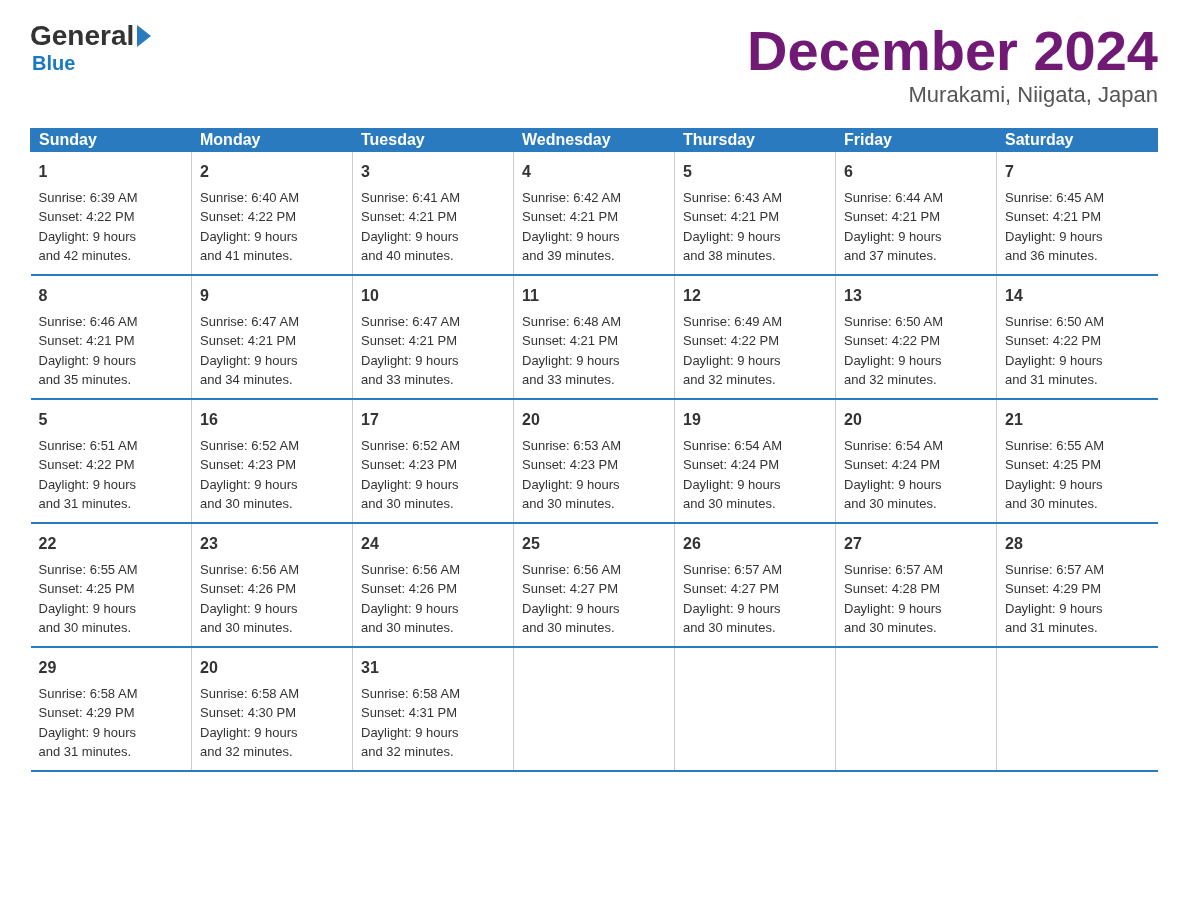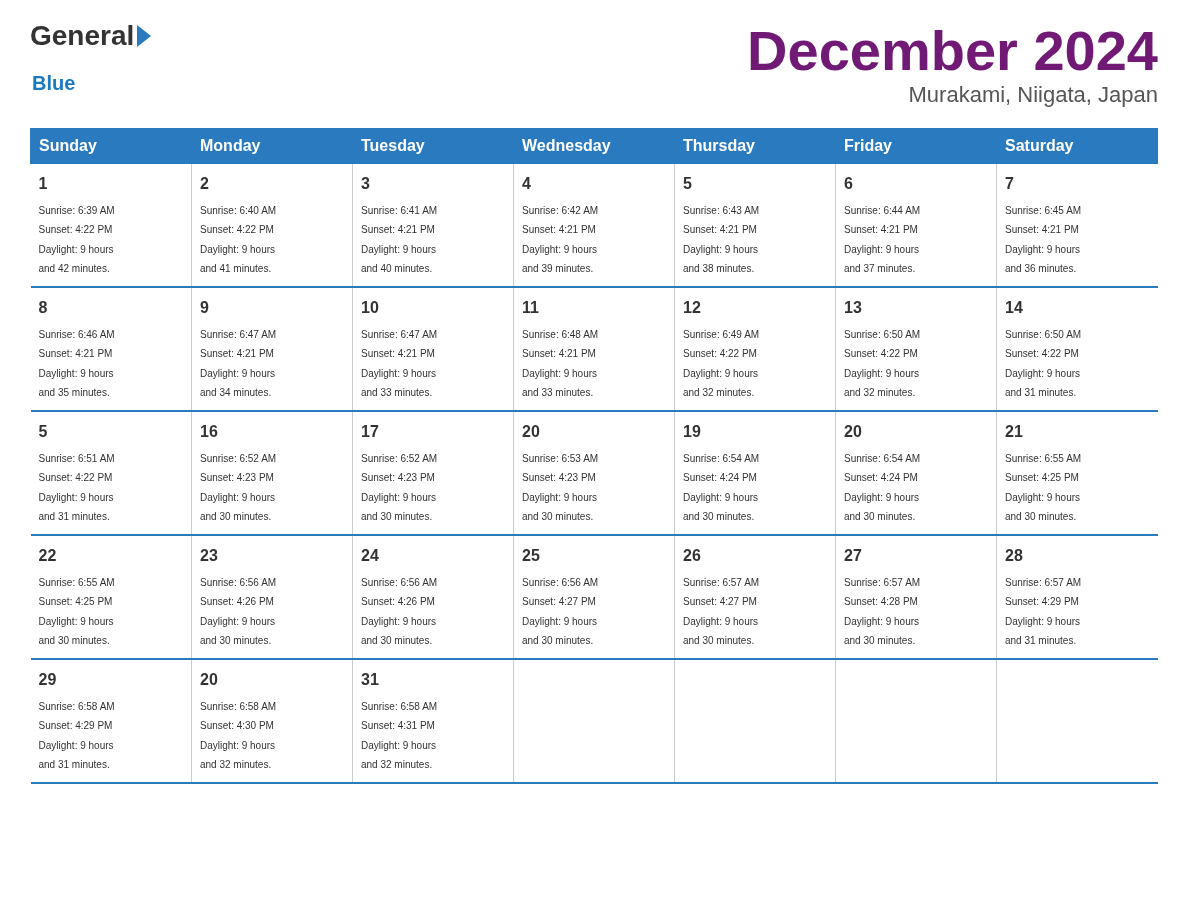--- a/index.html
+++ b/index.html
@@ -19,21 +19,20 @@
     }
     .logo-text-general {
       font-size: 28px;
       font-weight: bold;
       color: #333;
     }
     .logo-wrapper {
       display: flex;
       flex-direction: column;
       align-items: flex-start;
-      gap: 20px;
     }
     .logo-line1 {
       display: flex;
       align-items: center;
     }
     .logo-line2 {
       font-size: 20px;
       font-weight: bold;
       color: #1a7abf;
       margin-left: 2px;
@@ -56,21 +55,21 @@
       border-collapse: collapse;
       table-layout: fixed;
     }
     thead tr {
       background-color: #2a7abf;
     }
     thead th {
       color: #fff;
       font-size: 16px;
       font-weight: bold;
-      padding: 8px 8px;
+      padding: 2px 8px;
       text-align: left;
       border: 1px solid #2a7abf;
     }
     tbody tr {
       border-bottom: 2px solid #2a7abf;
     }
     tbody td {
       vertical-align: top;
       padding: 8px;
       border-right: 1px solid #ccc;
@@ -82,21 +81,21 @@
       border-right: none;
     }
     .day-number {
       font-size: 16px;
       font-weight: bold;
       display: block;
       margin-bottom: 4px;
     }
     .day-info {
       color: #333;
-      font-size: 10px;
+      font-size: 13px;
     }
     .empty-cell {
       background: #fff;
     }
   </style>
 </head>
 <body>
 
 <div class="header">
   <div class="logo-wrapper">

